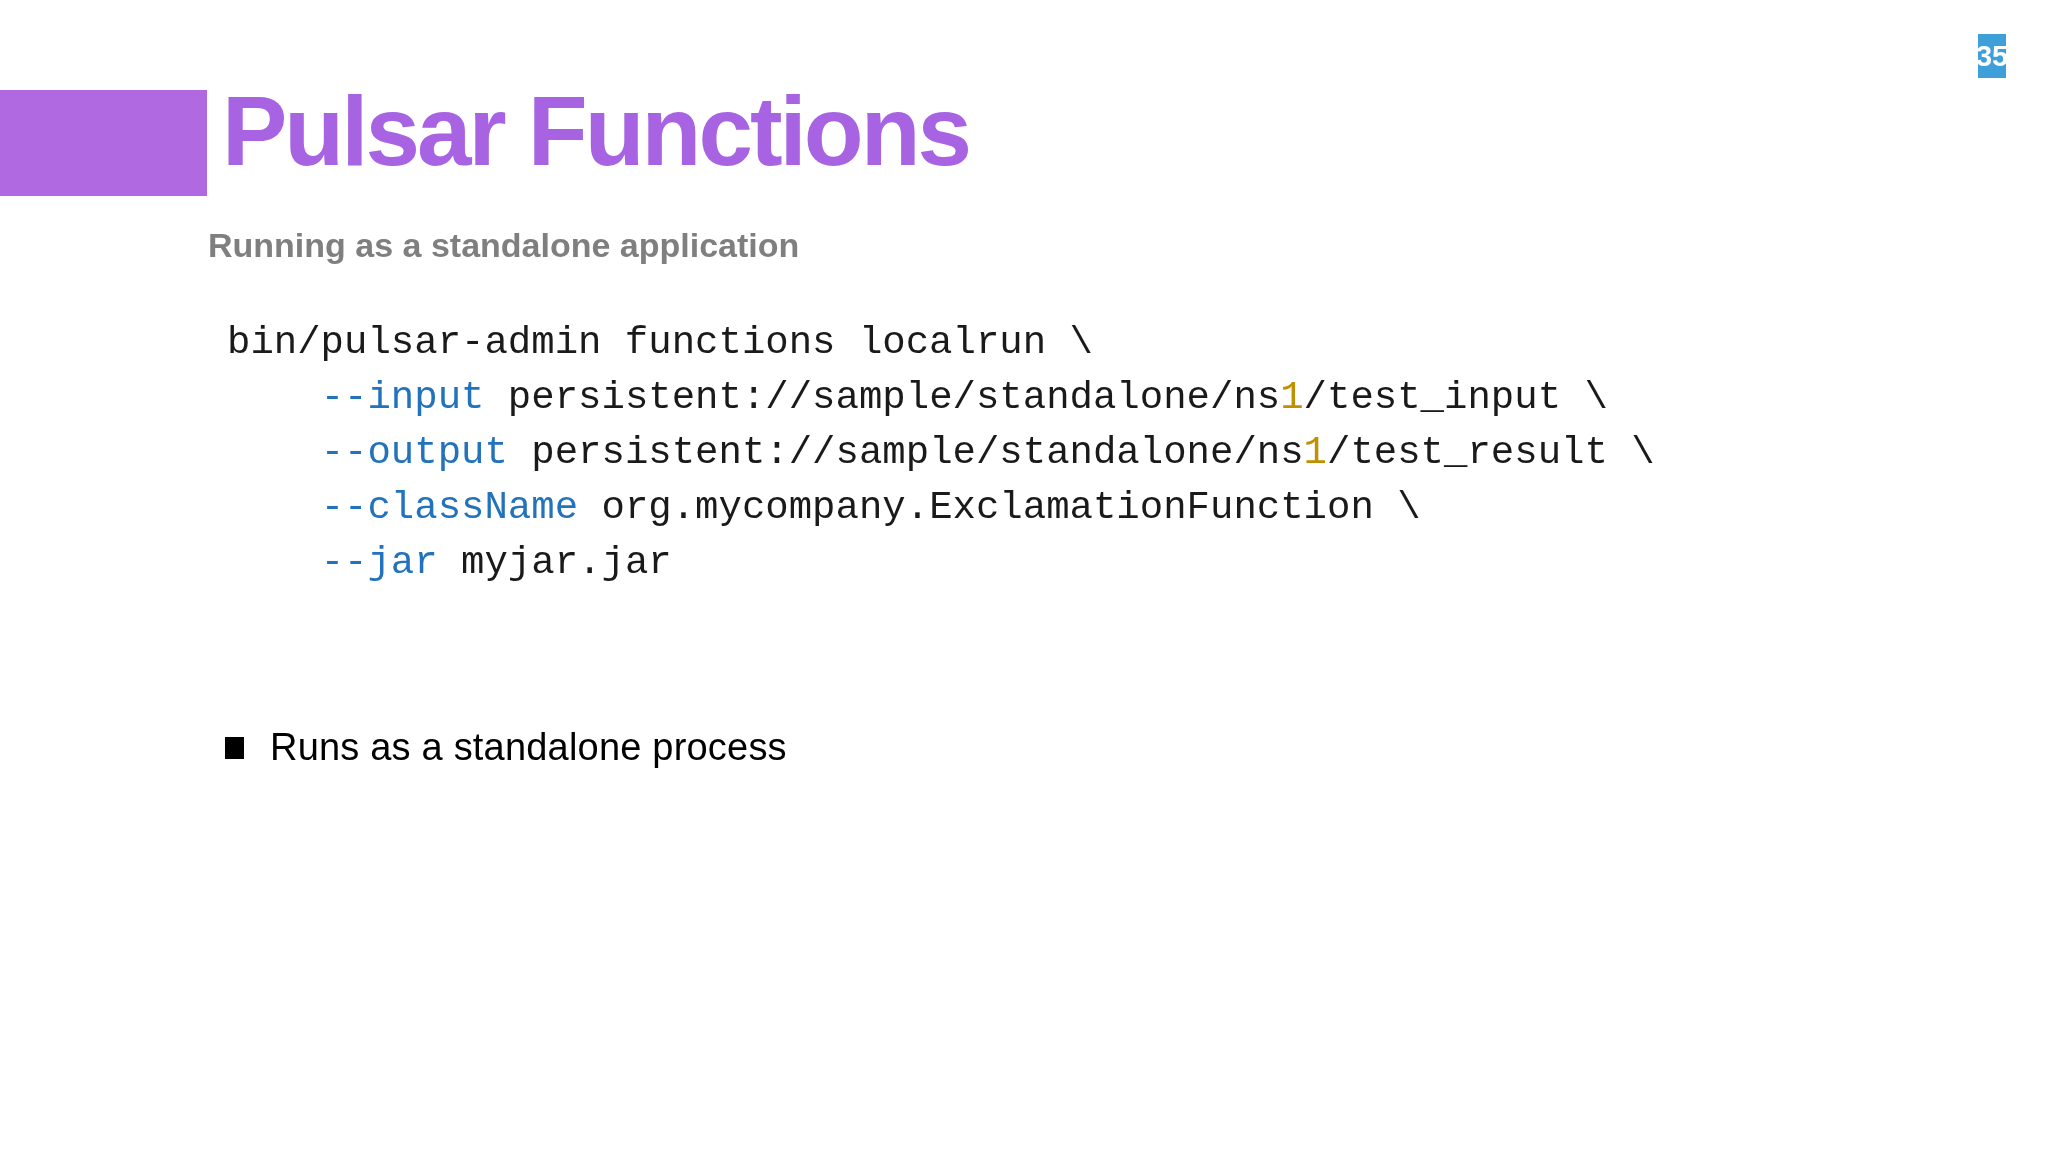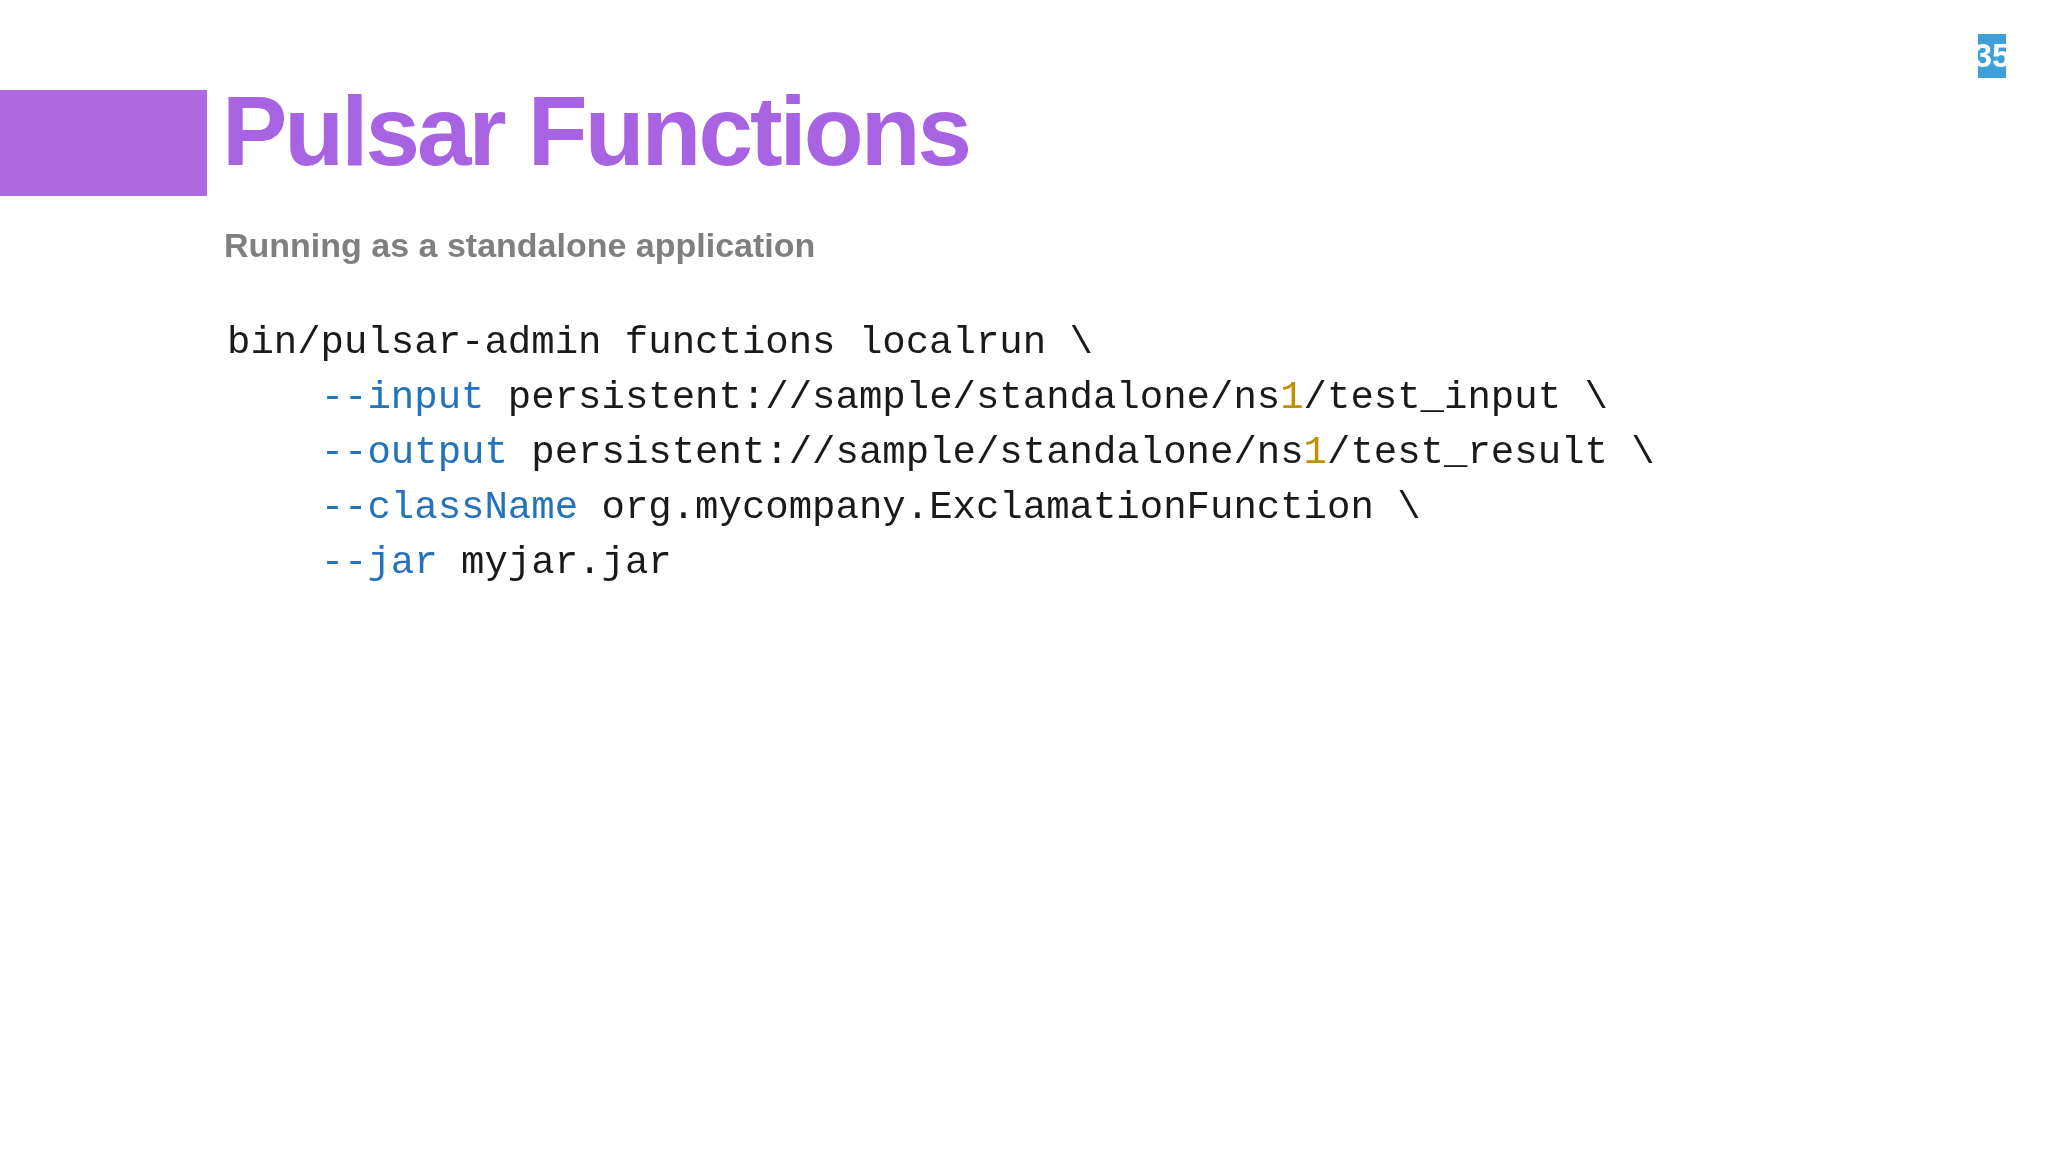--- a/index.html
+++ b/index.html
@@ -24,21 +24,21 @@
     font-family: "Liberation Sans", sans-serif;
   }
   .page-badge {
     position: absolute;
     left: 1978px;
     top: 34px;
     width: 28px;
     height: 44px;
     background: var(--badge-blue);
     color: var(--badge-text);
-    font-size: 33px;
+    font-size: 29px;
     font-weight: bold;
     display: flex;
     align-items: center;
     justify-content: center;
   }
   .accent-bar {
     position: absolute;
     left: 0;
     top: 90px;
     width: 207px;
@@ -51,21 +51,21 @@
     top: 80px;
     font-size: 98px;
     font-weight: bold;
     letter-spacing: -3px;
     line-height: 1.05;
     color: var(--title-purple);
     white-space: nowrap;
   }
   .subtitle {
     position: absolute;
-    left: 224px;
+    left: 208px;
     top: 226px;
     font-size: 34px;
     font-weight: bold;
     color: var(--subtitle-gray);
     white-space: nowrap;
   }
   .code-block {
     position: absolute;
     left: 227px;
     top: 316px;
@@ -114,15 +114,19 @@
 
   <div class="accent-bar"></div>
 
   <h1 class="page-title">Pulsar Functions</h1>
 
   <div class="subtitle">Running as a standalone application</div>
 
   <pre class="code-block"><div><span class="seg-plain">bin/pulsar-admin functions localrun \</span></div><div><span class="seg-plain">    </span><span class="seg-flag">--input</span><span class="seg-plain"> persistent://sample/standalone/ns</span><span class="seg-number">1</span><span class="seg-plain">/test_input \</span></div><div><span class="seg-plain">    </span><span class="seg-flag">--output</span><span class="seg-plain"> persistent://sample/standalone/ns</span><span class="seg-number">1</span><span class="seg-plain">/test_result \</span></div><div><span class="seg-plain">    </span><span class="seg-flag">--className</span><span class="seg-plain"> org.mycompany.ExclamationFunction \</span></div><div><span class="seg-plain">    </span><span class="seg-flag">--jar</span><span class="seg-plain"> myjar.jar</span></div></pre>
 
   <ul class="bullet-list">
+      <li class="bullet-row">
+        <span class="bullet-square"></span>
+        <span class="bullet-text">Runs as a standalone process</span>
+      </li>
     </ul>
 
 </div>
 
 </body></html>

